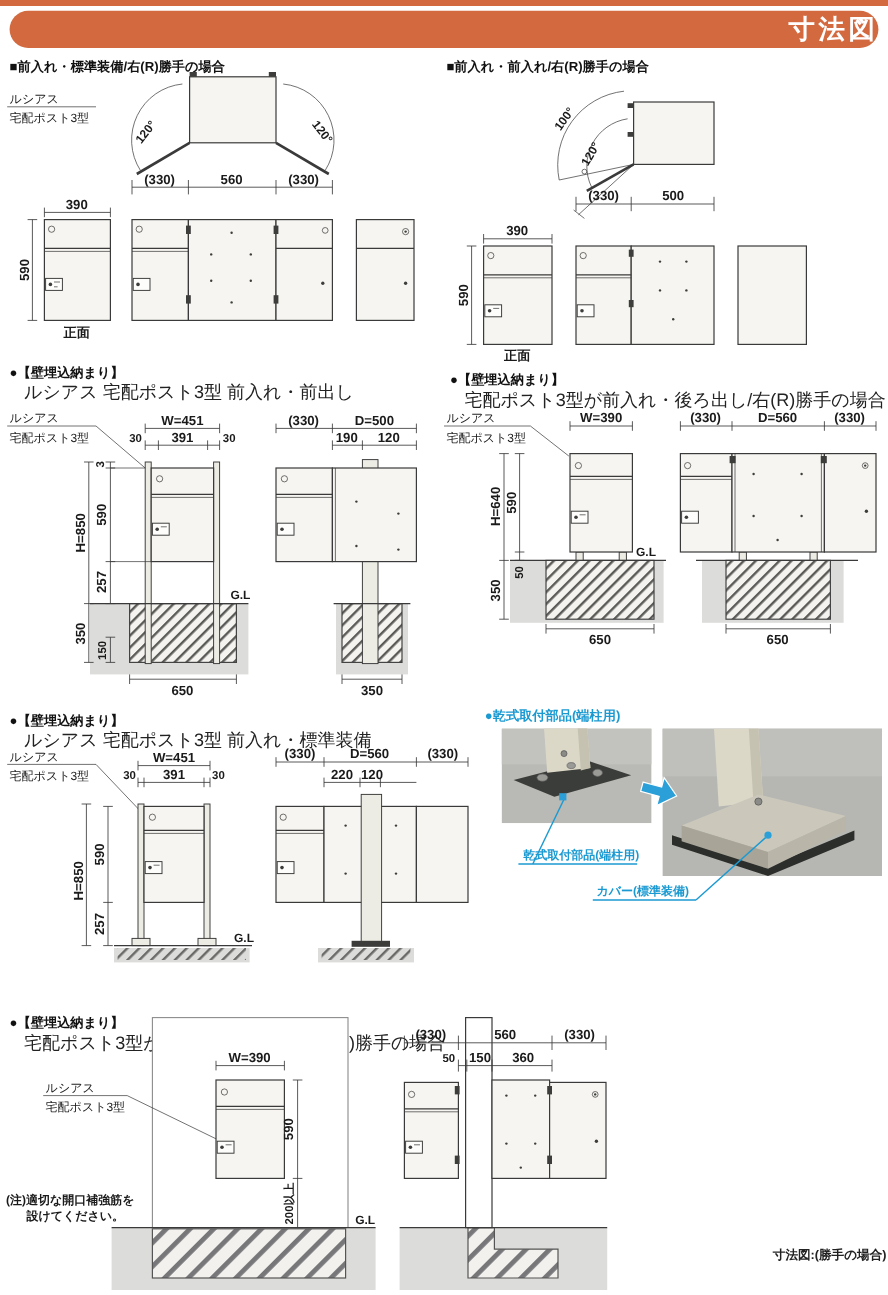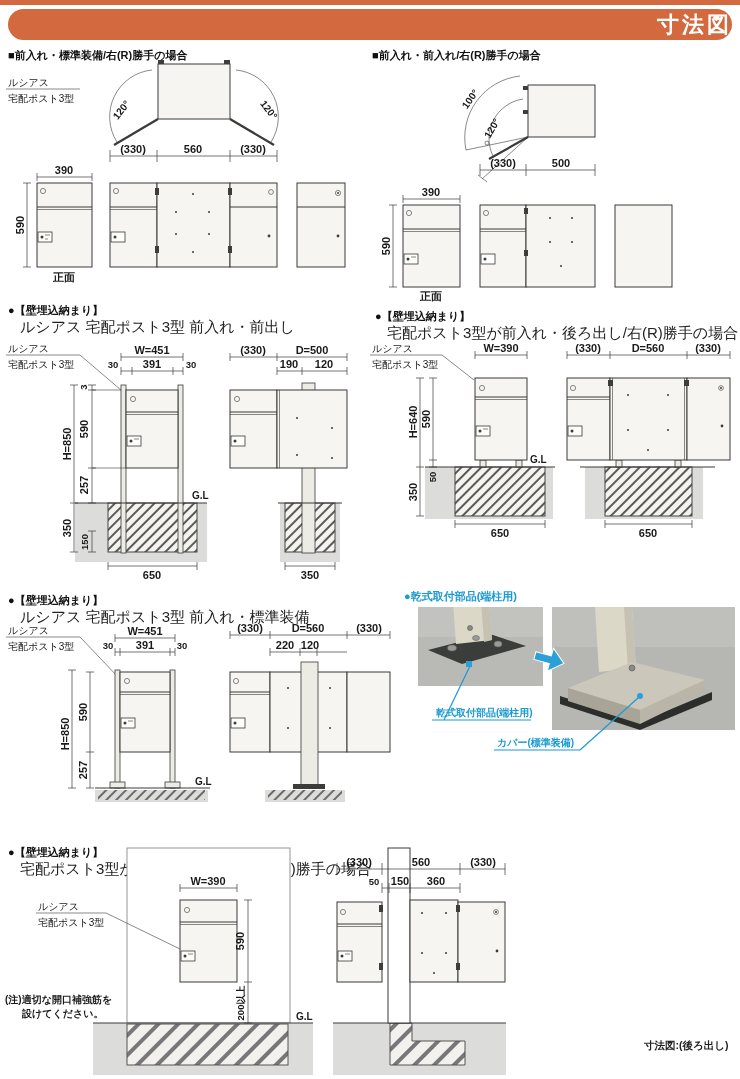--- a/index.html
+++ b/index.html
@@ -595,15 +595,15 @@
       <line class="dm" x1="382" y1="40" x2="382" y2="50"></line>
         <line class="dm" x1="389" y1="40" x2="389" y2="50"></line>
       <line class="dm" x1="410" y1="40" x2="410" y2="50"></line>
         <line class="dm" x1="460" y1="40" x2="460" y2="50"></line>
       <text class="ds" text-anchor="middle" x="374" y="42">50</text>
       <text class="dt" text-anchor="middle" x="400" y="42">150</text>
       <text class="dt" text-anchor="middle" x="436" y="42">360</text>
     </g>
   </svg>
 
-  <div class="unitnote">寸法図:(後ろ出し)</div>
+  <div class="unitnote">寸法図:(勝手の場合)</div>
 
 </div>
 
 </body></html>

